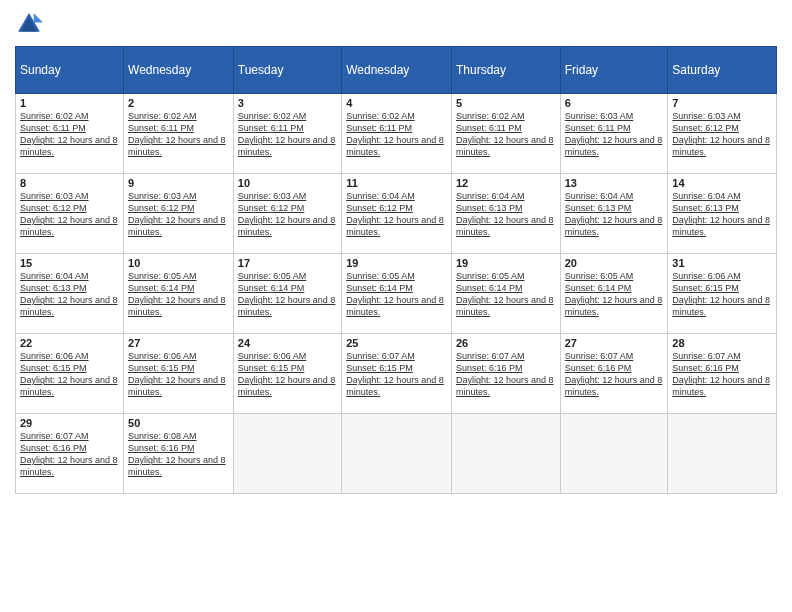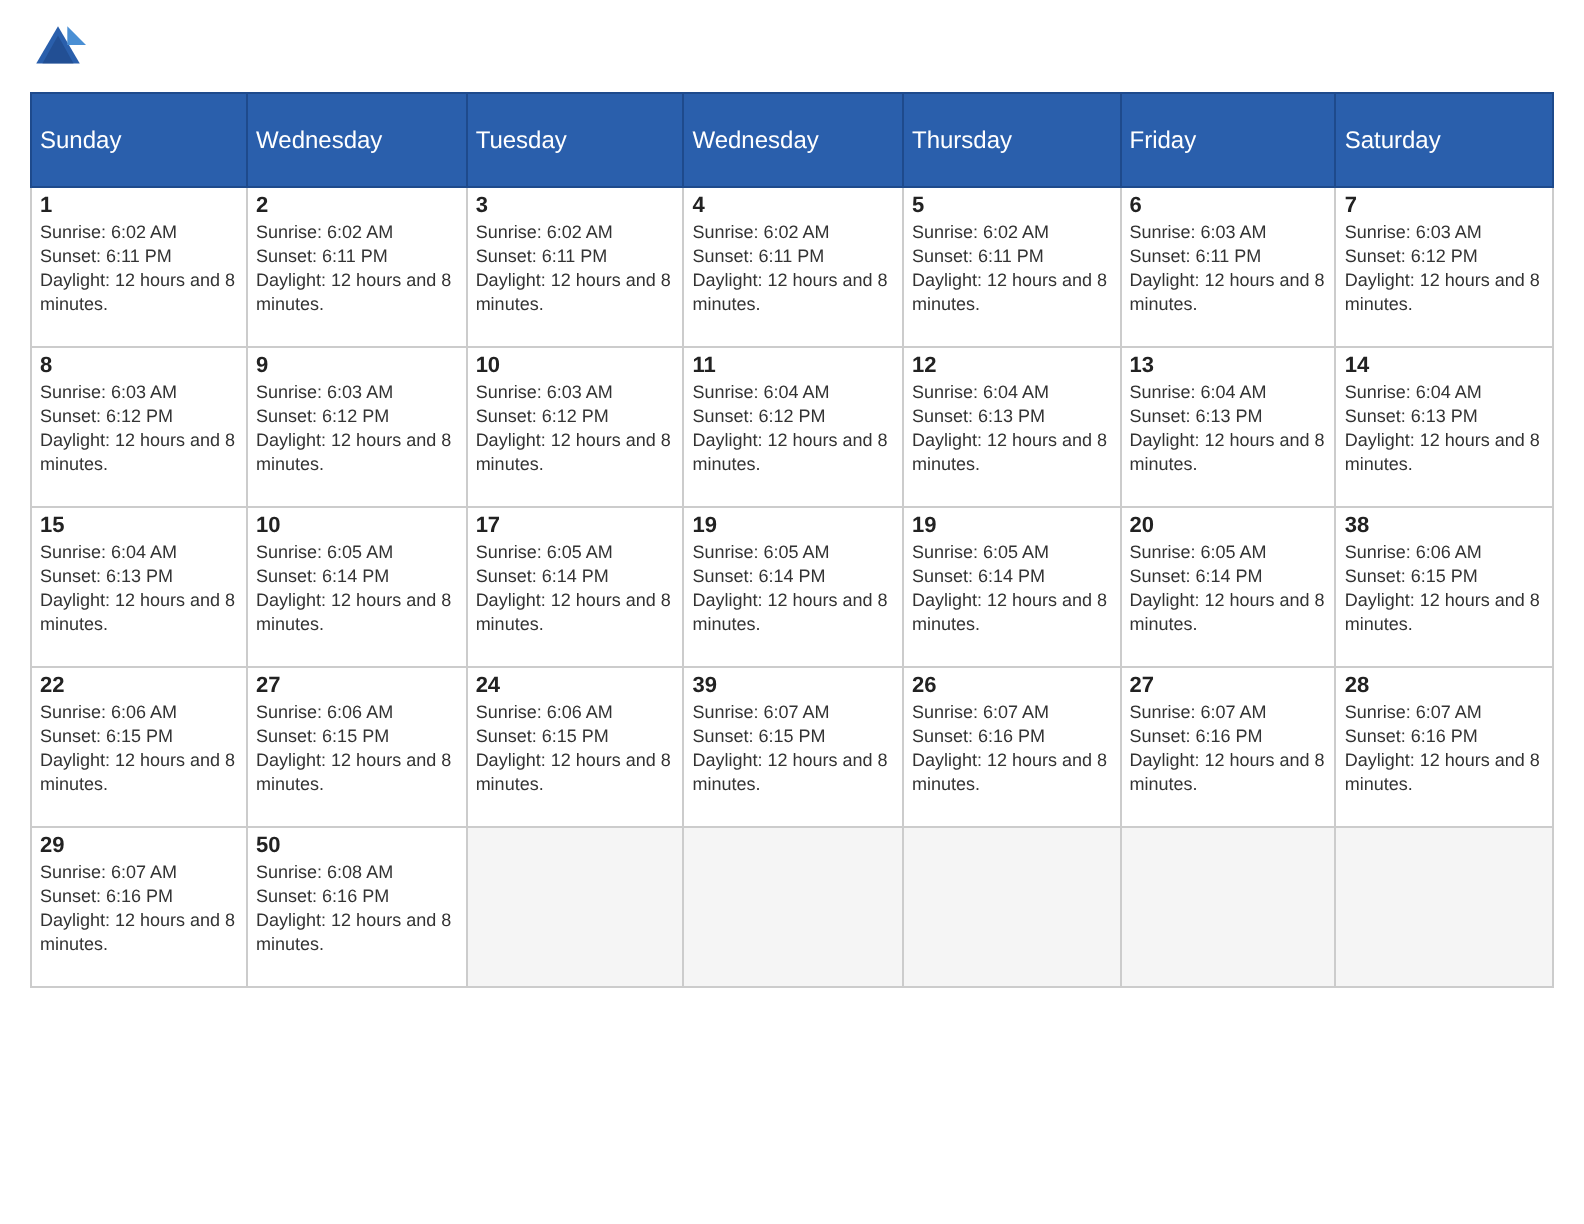--- a/index.html
+++ b/index.html
@@ -79,20 +79,21 @@
       font-size: 11px;
       font-weight: bold;
       color: #222;
       display: block;
       margin-bottom: 1px;
     }
     .day-info {
       font-size: 9px;
       line-height: 1.35;
       color: #333;
+      text-decoration: underline;
     }
   </style>
 </head>
 <body>
 
 <div class="container">
   <div class="header">
     <div class="logo">
       <svg class="logo-icon" viewBox="0 0 36 36">
         <polygon points="18,4 32,28 4,28" fill="#2a5fac"></polygon>
@@ -282,21 +283,21 @@
       </td>
           <td>
         <span class="day-num">20</span>
         <div class="day-info">
           Sunrise: 6:05 AM<br>
           Sunset: 6:14 PM<br>
           Daylight: 12 hours and 8 minutes.
         </div>
       </td>
           <td>
-        <span class="day-num">38</span>
+        <span class="day-num">31</span>
         <div class="day-info">
           Sunrise: 6:06 AM<br>
           Sunset: 6:15 PM<br>
           Daylight: 12 hours and 8 minutes.
         </div>
       </td>
         </tr>
         <tr>
           <td>
         <span class="day-num">22</span>
@@ -316,21 +317,21 @@
       </td>
           <td>
         <span class="day-num">24</span>
         <div class="day-info">
           Sunrise: 6:06 AM<br>
           Sunset: 6:15 PM<br>
           Daylight: 12 hours and 8 minutes.
         </div>
       </td>
           <td>
-        <span class="day-num">39</span>
+        <span class="day-num">25</span>
         <div class="day-info">
           Sunrise: 6:07 AM<br>
           Sunset: 6:15 PM<br>
           Daylight: 12 hours and 8 minutes.
         </div>
       </td>
           <td>
         <span class="day-num">26</span>
         <div class="day-info">
           Sunrise: 6:07 AM<br>

